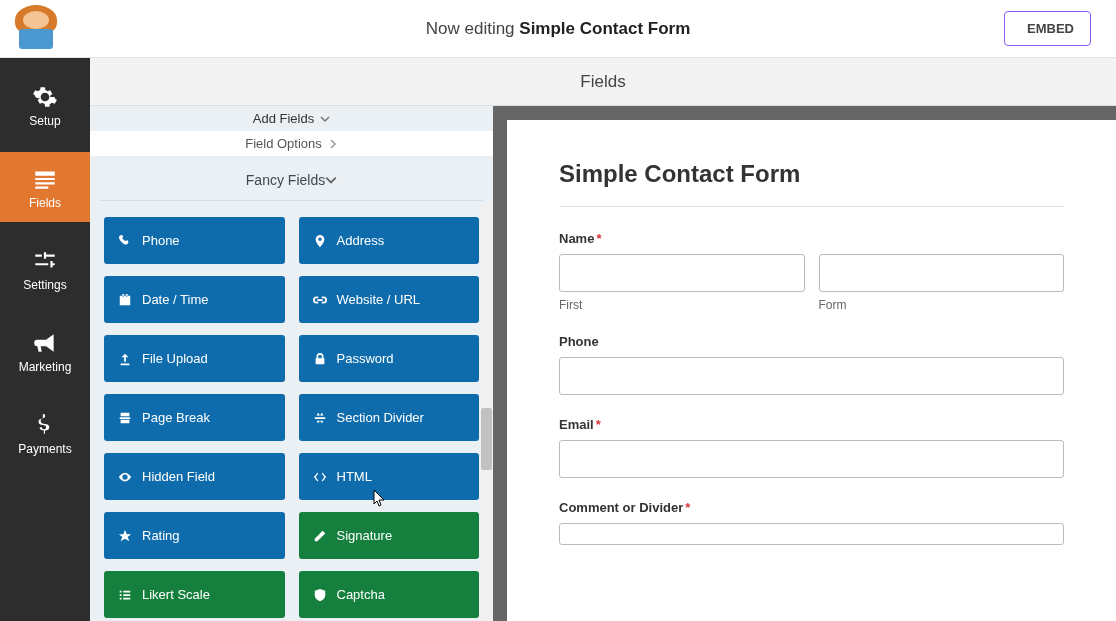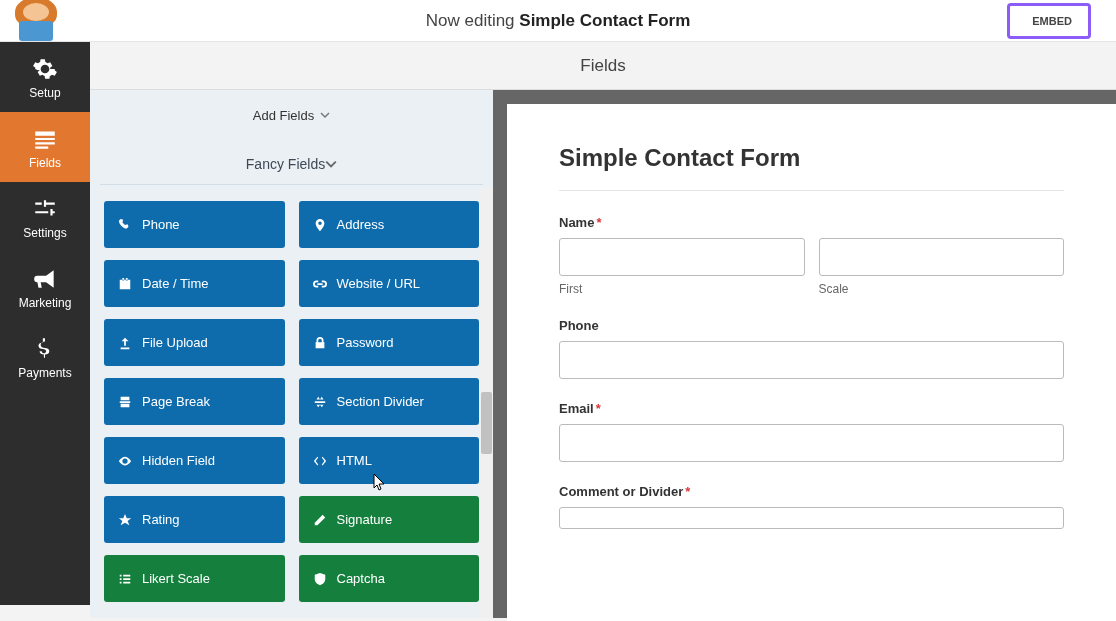--- a/index.html
+++ b/index.html
@@ -1,34 +1,34 @@
 <!DOCTYPE html>
 <html><head>
   <meta charset="utf-8">
   <style>
     * { margin: 0; padding: 0; box-sizing: border-box; }
     body { font-family: -apple-system, BlinkMacSystemFont, "Segoe UI", Arial, sans-serif; background: #f3f3f3; width: 1116px; height: 621px; overflow: hidden; }
     
     
-    .topbar { height: 42px; background: #fff; border-bottom: 1px solid #e5e5e5; display: flex; align-items: center; padding: 0 15px; }
+    .topbar { height: 58px; background: #fff; border-bottom: 1px solid #e5e5e5; display: flex; align-items: center; padding: 0 15px; }
     .logo { width: 42px; height: 40px; margin-right: auto; position: relative; }
     .logo-bear { width: 42px; height: 30px; background: #d87a2b; border-radius: 50% 50% 40% 40%; position: absolute; top: -4px; }
     .logo-face { width: 26px; height: 18px; background: #f5c494; border-radius: 50%; position: absolute; left: 8px; top: 2px; }
     .logo-form { width: 34px; height: 20px; background: #4b97d2; border-radius: 3px; position: absolute; bottom: 0; left: 4px; }
     .editing-text { position: absolute; left: 50%; transform: translateX(-50%); font-size: 17px; color: #444; }
     .editing-text strong { font-weight: 600; color: #222; }
-    .embed-btn { border: 3px solid #8b5cf6; background: #fff; color: #444; padding: 9px 16px; border-radius: 4px; font-size: 11px; font-weight: 600; cursor: pointer; display: flex; align-items: center; gap: 6px; margin-right: 10px; text-align: center; }
+    .embed-btn { border: 1px solid #8b5cf6; background: #fff; color: #444; padding: 9px 16px; border-radius: 4px; font-size: 13px; font-weight: 600; cursor: pointer; display: flex; align-items: center; gap: 6px; margin-right: 10px; text-align: center; }
     .save-btn { border: none; background: #e27730; color: #fff; padding: 10px 22px; border-radius: 4px; font-size: 14px; font-weight: 600; cursor: pointer; display: flex; align-items: center; gap: 6px; }
     
     
     .main { display: flex; height: calc(621px - 58px); }
     
     
     .leftnav { width: 90px; background: #2d2d2d; display: flex; flex-direction: column; }
-    .nav-item { color: #fff; text-align: center; padding: 14px 5px 12px; font-size: 12px; cursor: pointer; display: flex; flex-direction: column; align-items: center; gap: 4px; }
+    .nav-item { color: #fff; text-align: center; padding: 14px 5px 12px; font-size: 12px; cursor: pointer; display: flex; flex-direction: column; align-items: center; gap: 4px; margin-top: 12px; }
     .nav-item.active { background: #e27730; }
     .nav-item svg { width: 26px; height: 26px; fill: #fff; }
     
     
     .midpanel { width: 403px; background: #ebf0f4; display: flex; flex-direction: column; position: relative; }
     
     .tabs { display: flex; height: 50px; flex-direction: column; }
     .tab { flex: 1; display: flex; align-items: center; justify-content: center; gap: 6px; font-size: 13px; color: #555; cursor: pointer; background: #fff; }
     .tab.active { background: #ebf0f4; font-weight: 500; color: #333; }
     .tab svg { width: 10px; height: 10px; fill: #777; }
@@ -122,20 +122,26 @@
     <div style="flex:1; display:flex;">
 
       <div class="midpanel">
         <div class="tabs">
           <div class="tab active">
             <span>Add Fields</span>
             <svg viewBox="0 0 10 10">
                 <path d="M1 3l4 4 4-4" stroke="#777" stroke-width="1.5" fill="none"></path>
               </svg>
           </div>
+          <div class="tab">
+            <span>Field Options</span>
+            <svg viewBox="0 0 10 10">
+                <path d="M3 1l4 4-4 4" stroke="#999" stroke-width="1.5" fill="none"></path>
+              </svg>
+          </div>
         </div>
         <div class="section-header">
           <span>Fancy Fields</span>
           <svg width="12" height="12" viewBox="0 0 10 10">
               <path d="M1 3l4 4 4-4" stroke="#666" stroke-width="1.5" fill="none"></path>
             </svg>
         </div>
         <div class="fields-grid">
           <button class="field-btn">
               <svg viewBox="0 0 16 16">
@@ -236,21 +242,21 @@
 
           <div class="form-field">
             <label class="form-label"><span>Name</span><span class="req">*</span></label>
             <div class="name-row">
               <div class="name-col">
                 <input class="form-input" type="text" style="">
                 <span class="sublabel">First</span>
               </div>
               <div class="name-col">
                 <input class="form-input" type="text" style="">
-                <span class="sublabel">Scale</span>
+                <span class="sublabel">Form</span>
               </div>
             </div>
           </div>
 
           <div class="form-field">
             <label class="form-label">Phone</label>
             <input class="form-input" type="text" style="">
           </div>
 
           <div class="form-field">

